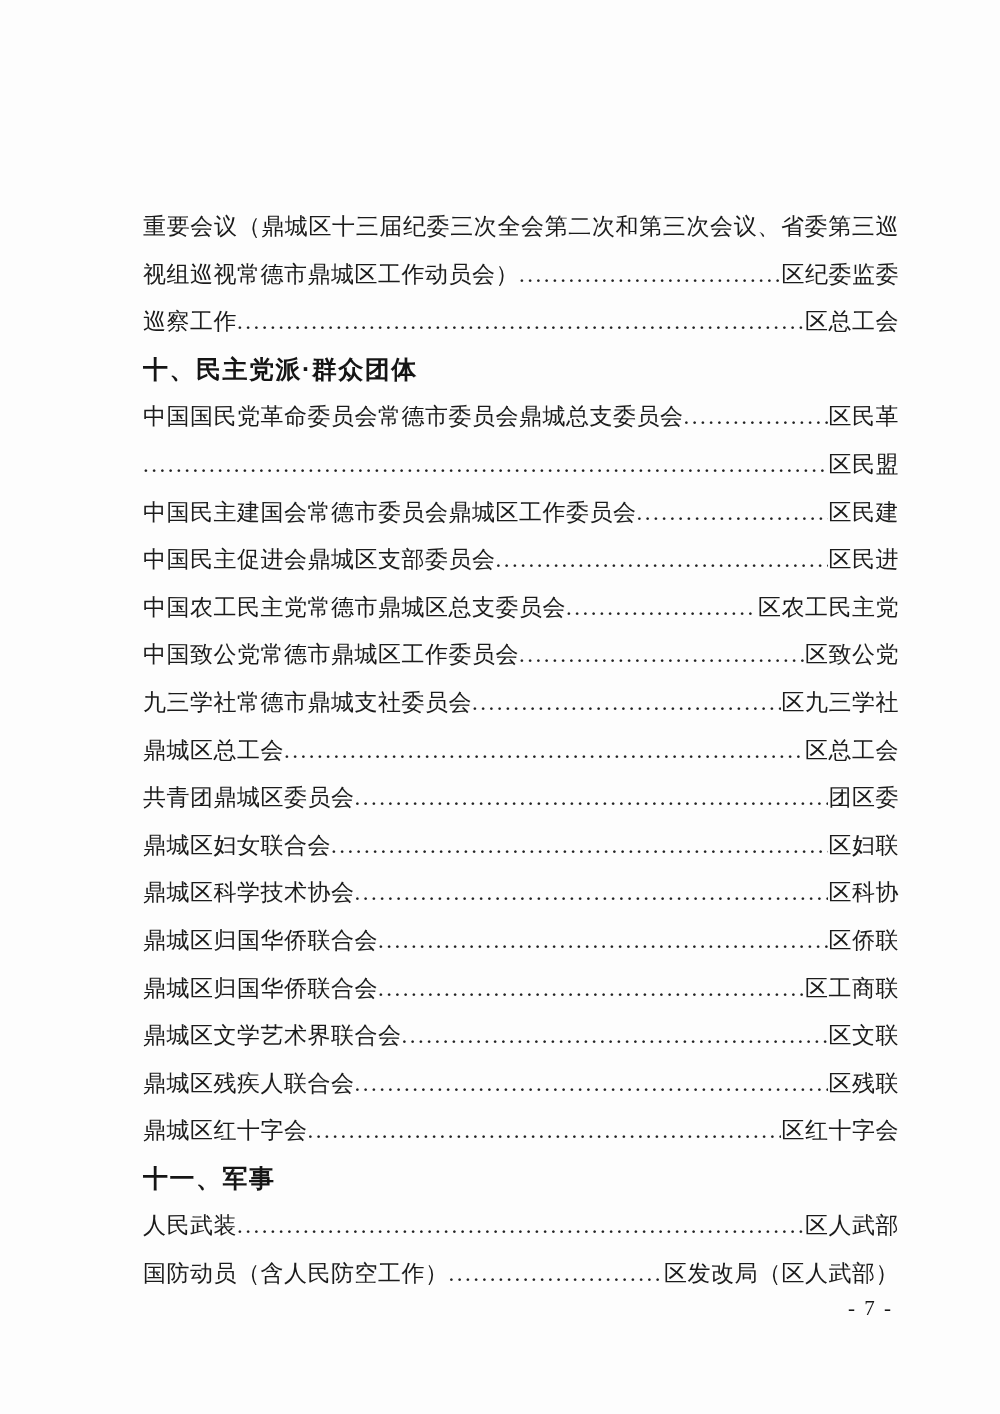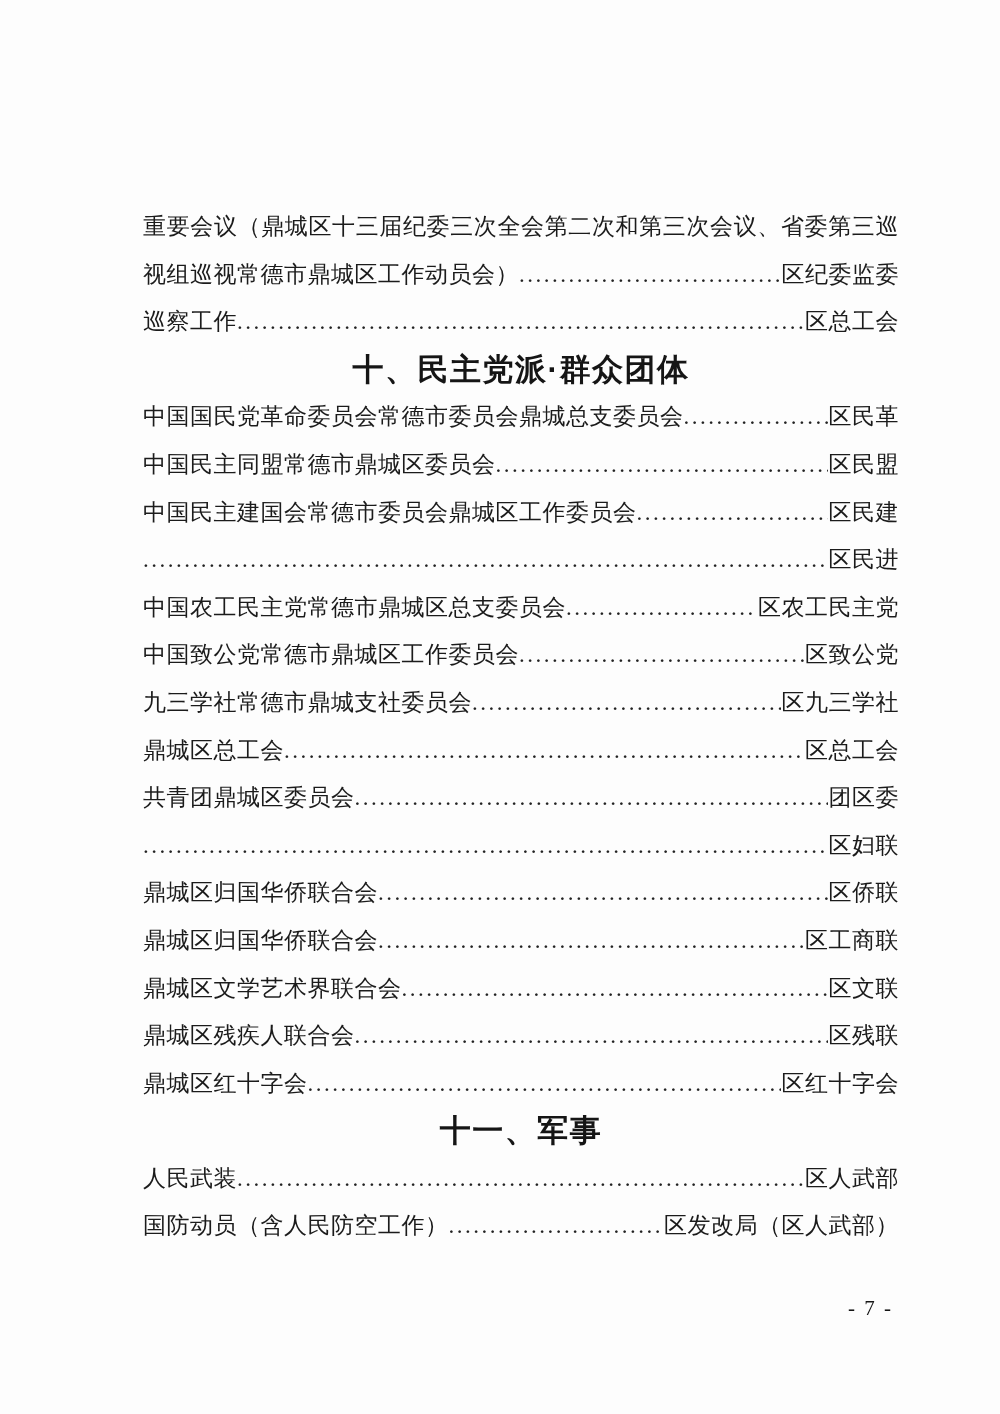--- a/index.html
+++ b/index.html
@@ -38,24 +38,23 @@
     display: block;
     text-align: justify;
     text-align-last: justify;
     white-space: normal;
     letter-spacing: 0.5px;
   }
   .line.headingline {
     display: block;
     font-family: "Liberation Sans", sans-serif;
     font-weight: bold;
-    font-size: 31px;
+    font-size: 25px;
     letter-spacing: 1.5px;
     color: #151515;
-    text-align: center;
   }
   .title {
     flex: 0 0 auto;
     letter-spacing: 0.5px;
     text-align: right;
   }
   .dots {
     flex: 1 1 auto;
     overflow: hidden;
     min-width: 8px;
@@ -107,32 +106,32 @@
       <span>十、民主党派·群众团体</span>
     </div>
 
     <div class="line">
       <span class="title">中国国民党革命委员会常德市委员会鼎城总支委员会</span>
       <span class="dots"></span>
       <span class="dept">区民革</span>
     </div>
 
     <div class="line">
-      <span class="title">中国民主同盟常德市鼎城区委员会</span>
       <span class="dots"></span>
       <span class="dept">区民盟</span>
     </div>
 
     <div class="line">
       <span class="title">中国民主建国会常德市委员会鼎城区工作委员会</span>
       <span class="dots"></span>
       <span class="dept">区民建</span>
     </div>
 
     <div class="line">
+      <span class="title">中国民主促进会鼎城区支部委员会</span>
       <span class="dots"></span>
       <span class="dept">区民进</span>
     </div>
 
     <div class="line">
       <span class="title">中国农工民主党常德市鼎城区总支委员会</span>
       <span class="dots"></span>
       <span class="dept">区农工民主党</span>
     </div>
 
@@ -154,24 +153,30 @@
       <span class="dept">区总工会</span>
     </div>
 
     <div class="line">
       <span class="title">共青团鼎城区委员会</span>
       <span class="dots"></span>
       <span class="dept">团区委</span>
     </div>
 
     <div class="line">
+      <span class="title">鼎城区妇女联合会</span>
       <span class="dots"></span>
       <span class="dept">区妇联</span>
     </div>
 
+    <div class="line">
+      <span class="title">鼎城区科学技术协会</span>
+      <span class="dots"></span>
+      <span class="dept">区科协</span>
+    </div>
 
     <div class="line">
       <span class="title">鼎城区归国华侨联合会</span>
       <span class="dots"></span>
       <span class="dept">区侨联</span>
     </div>
 
     <div class="line">
       <span class="title">鼎城区归国华侨联合会</span>
       <span class="dots"></span>

